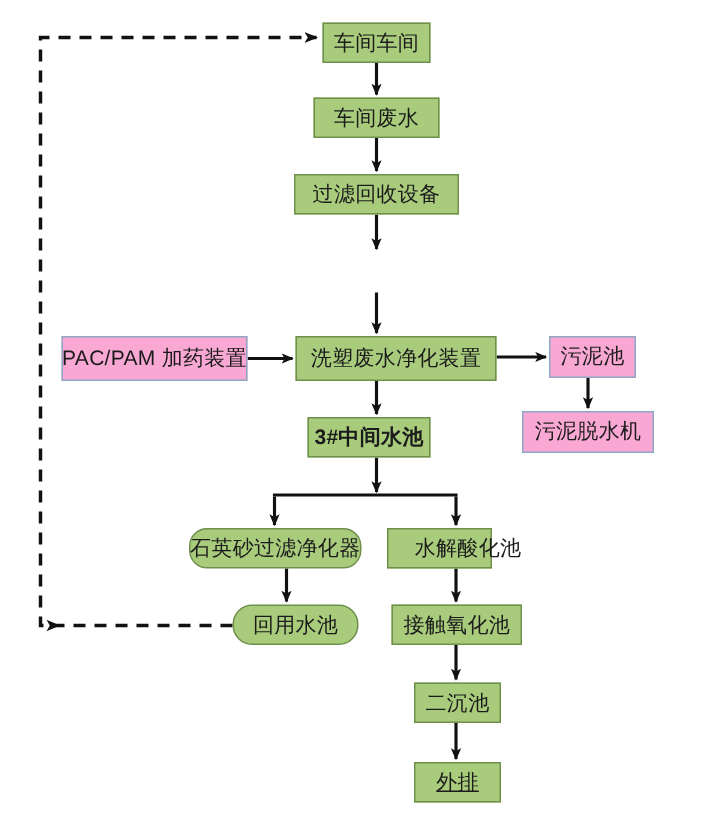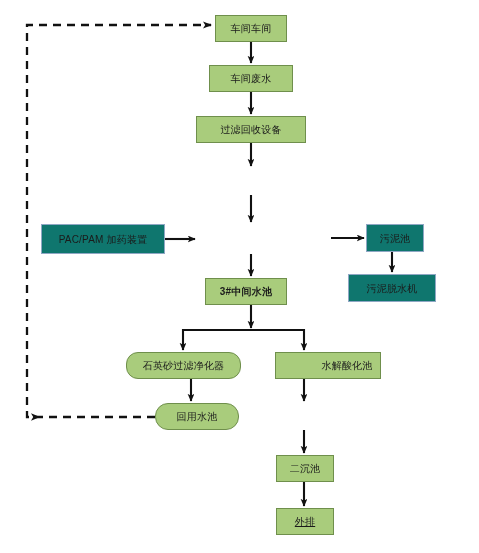--- a/index.html
+++ b/index.html
@@ -15,32 +15,32 @@
     left:0;top:0;
     width:479px;height:553px;
   }
   .node{
     position:absolute;
     box-sizing:border-box;
     display:flex;
     align-items:center;
     justify-content:center;
     text-align:center;
-    font-size:10px;
+    font-size:14px;
     line-height:1.1;
     color:#1b1b1b;
     white-space:nowrap;
     letter-spacing:0.2px;
   }
   .node.green{
     background:#a9cc7c;
     border:1px solid #6f8f4c;
   }
   .node.blue{
-    background:#0f766e;
+    background:#f9a8d4;
     border:1px solid #8fa7c4;
   }
   .node.bold{ font-weight:bold; }
   svg.edges{
     position:absolute;left:0;top:0;
     width:479px;height:553px;
     pointer-events:none;
   }
 </style>
 </head>
@@ -84,31 +84,33 @@
 
   <div class="node green" style="left:215px;top:15px;width:72px;height:27px;">车间车间</div>
 
   <div class="node green" style="left:209px;top:65px;width:84px;height:27px;">车间废水</div>
 
   <div class="node green" style="left:196px;top:116px;width:110px;height:27px;">过滤回收设备</div>
 
 
   <div class="node blue" style="left:41px;top:224px;width:124px;height:30px;">PAC/PAM 加药装置</div>
 
+  <div class="node green" style="left:197px;top:224px;width:134px;height:30px;">洗塑废水净化装置</div>
 
   <div class="node blue" style="left:366px;top:224px;width:58px;height:28px;">污泥池</div>
 
   <div class="node blue" style="left:348px;top:274px;width:88px;height:28px;">污泥脱水机</div>
 
   <div class="node green bold" style="left:205px;top:278px;width:82px;height:27px;">3#中间水池</div>
 
   <div class="node green" style="left:126px;top:352px;width:115px;height:27px;border-radius:12px;">石英砂过滤净化器</div>
 
-  <div class="node green" style="left:275px;top:352px;width:106px;height:27px;padding-left:38px;">水解酸化池</div>
+  <div class="node green" style="left:258px;top:352px;width:70px;height:27px;padding-left:38px;">水解酸化池</div>
 
   <div class="node green" style="left:155px;top:403px;width:84px;height:27px;border-radius:13px;">回用水池</div>
 
+  <div class="node green" style="left:261px;top:403px;width:87px;height:27px;">接触氧化池</div>
 
   <div class="node green" style="left:276px;top:455px;width:58px;height:27px;">二沉池</div>
 
   <div class="node green" style="left:276px;top:508px;width:58px;height:27px;text-decoration:underline;">外排</div>
 
 </div>
 
 </body></html>

